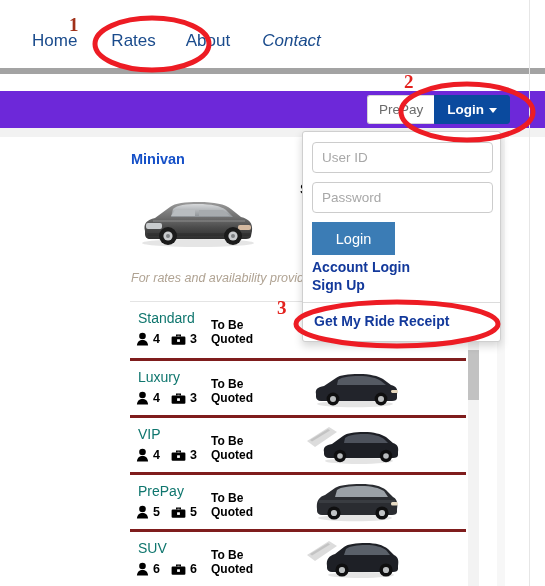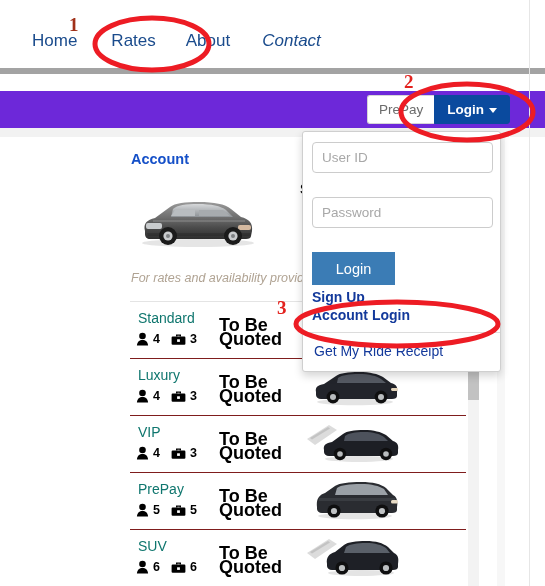--- a/index.html
+++ b/index.html
@@ -147,21 +147,21 @@
 
   
   .vehicle-list {
     position: absolute;
     left: 130px; top: 164px;
     width: 336px;
   }
   .v-row {
     position: relative;
     height: 57px;
-    border-top: 1px solid #7f1d1d;
+    border-top: 3px solid #7f1d1d;
   }
   .v-row:first-child { border-top: 1px solid #e4e4e4; }
   .v-name {
     position: absolute;
     left: 8px; top: 8px;
     font-size: 14px;
     color: #0f766e;
   }
   .v-caps {
     position: absolute;
@@ -170,22 +170,22 @@
     align-items: center;
     gap: 4px;
     font-size: 12.5px;
     color: #000000;
     font-weight: bold;
   }
   .cap-num { margin-right: 7px; }
 
   .v-price {
     position: absolute;
-    left: 89px; top: 16px;
-    font-size: 18px;
+    left: 81px; top: 16px;
+    font-size: 12px;
     font-weight: bold;
     color: #000000;
     line-height: 14px;
     width: 70px;
   }
   .v-thumb {
     position: absolute;
     left: 177px; top: 7px;
     width: 92px; height: 44px;
   }
@@ -199,21 +199,21 @@
     border: 1px solid #cfcfcf;
     border-radius: 3px;
     box-shadow: 0 4px 9px rgba(0,0,0,0.17);
     padding: 10px 9px 0 9px;
     z-index: 40;
   }
   .ld-input {
     display: block;
     width: 181px;
     height: 31px;
-    margin-bottom: 24px;
+    margin-bottom: 9px;
     border: 1px solid #cccccc;
     border-radius: 4px;
     padding: 0 9px;
     font-size: 13.5px;
     color: #555555;
     font-family: "Liberation Sans", sans-serif;
     background: #ffffff;
     outline: none;
   }
   .ld-input::placeholder { color: #a8a8a8; }
@@ -258,21 +258,21 @@
     cursor: pointer;
   }
   .ld-sep {
     border-top: 1px solid #dcdcdc;
     margin: 0 -9px;
   }
   .ld-receipt {
     display: block;
     color: #13399b;
     font-size: 14px;
-    font-weight: normal;
+    font-weight: bold;
     text-decoration: none;
     padding: 10px 2px 12px 2px;
     cursor: pointer;
   }
 
   
   .inner-scroll-track {
     position: absolute;
     left: 468px; top: 164px;
     width: 11px;
@@ -341,21 +341,21 @@
         <span>Login</span>
         <span class="caret"></span>
       </div>
     </div>
   </div>
 
   <div class="gray-band"></div>
 
   <div class="content-panel">
 
-    <div class="vehicle-heading">Account</div>
+    <div class="vehicle-heading">Minivan</div>
     <div class="standard-label-bg">St</div>
 
     <svg class="hero-car" viewBox="0 0 122 56">
       <defs>
         <linearGradient id="hbody" x1="0" y1="0" x2="0" y2="1">
           <stop offset="0%" stop-color="#9a9a9a"></stop>
           <stop offset="42%" stop-color="#6e6e6e"></stop>
           <stop offset="70%" stop-color="#4a4a4a"></stop>
           <stop offset="100%" stop-color="#2e2e2e"></stop>
         </linearGradient>
@@ -526,22 +526,22 @@
   <div class="page-edge-1"></div>
   <div class="page-edge-2"></div>
 
   <div class="login-dropdown">
     <input class="ld-input" type="text" placeholder="User ID" style="">
     <input class="ld-input" type="password" placeholder="Password" style="">
     <div class="ld-row">
       <button class="ld-login-btn">Login</button>
     </div>
     <div class="ld-links">
+      <a class="ld-link">Account Login</a>
       <a class="ld-link">Sign Up</a>
-      <a class="ld-link">Account Login</a>
     </div>
     <div class="ld-sep"></div>
     <a class="ld-receipt">Get My Ride Receipt</a>
   </div>
 
   <div class="annot-layer">
     <svg width="545" height="586" viewBox="0 0 545 586">
       <ellipse cx="152" cy="44" rx="57" ry="26" fill="none" stroke="#ed1c24" stroke-width="5"></ellipse>
       <ellipse cx="467" cy="112" rx="66" ry="28" fill="none" stroke="#ed1c24" stroke-width="5"></ellipse>
       <ellipse cx="397" cy="324" rx="101" ry="22" fill="none" stroke="#ed1c24" stroke-width="5"></ellipse>

